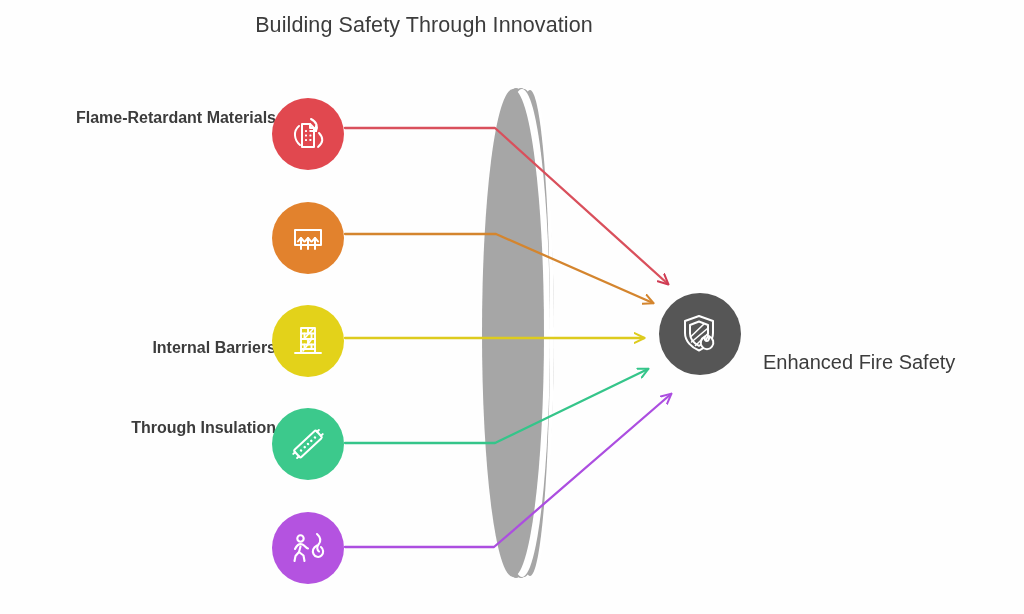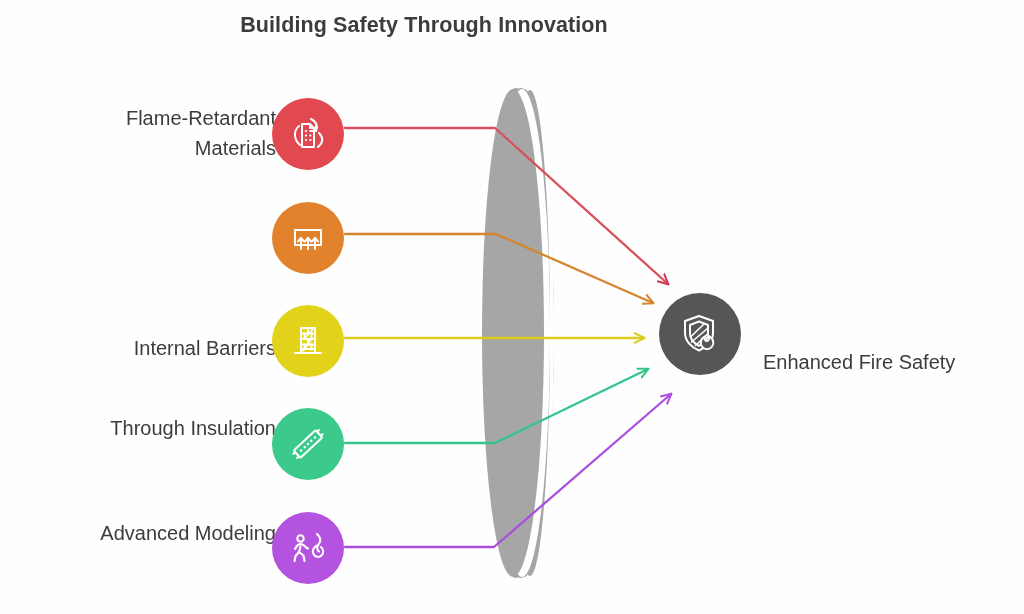--- a/index.html
+++ b/index.html
@@ -28,29 +28,29 @@
   }
   .title {
     position: absolute;
     left: 0;
     top: 13px;
     width: 848px;
     text-align: center;
     font-size: 21.5px;
     color: #3c3c3c;
     letter-spacing: 0.1px;
-    font-weight: 700;
+    font-weight: 400;
   }
   .src-label {
     position: absolute;
     text-align: right;
-    font-size: 20px;
+    font-size: 16px;
     line-height: 30px;
     color: #3c3c3c;
-    font-weight: 400;
+    font-weight: 700;
     width: 220px;
     right: 748px;
   }
   .target-label {
     position: absolute;
     left: 763px;
     width: 250px;
     text-align: left;
     font-size: 20px;
     line-height: 30px;
@@ -177,23 +177,20 @@
       <g fill="#ffffff" transform="rotate(-43 22 22)">
         <circle cx="12.5" cy="22" r="1.25"></circle>
         <circle cx="17.5" cy="22" r="1.25"></circle>
         <circle cx="22" cy="22" r="1.25"></circle>
         <circle cx="26.5" cy="22" r="1.25"></circle>
         <circle cx="31.5" cy="22" r="1.25"></circle>
       </g>
     </svg>
   </div>
 
-  <div class="src-label" style="top:518px;">
-    <span>Advanced Modeling</span>
-  </div>
   <div class="node-circle" style="left:272px; top:512px; width:72px; height:72px; background:#b453e0;">
     <svg width="44" height="44" viewBox="0 0 44 44">
       <g fill="none" stroke="#ffffff" stroke-width="2.1" stroke-linecap="round" stroke-linejoin="round">
         <circle cx="14.5" cy="12.5" r="3.2"></circle>
         <path d="M9 23 C11 19 14 17.5 16.5 18.5 C19 19.5 20 22 22 22.5"></path>
         <path d="M14.5 20.5 L13 26 L17.5 29.5 L18.5 35"></path>
         <path d="M13 26 L9.5 30 L8.5 35"></path>
         <path d="M31 8 C35.5 12 34.5 16 32.5 18.5 C30.5 21 31 24 33 25.5"></path>
         <path d="M31 19.5 C27 21.5 26 25 27.5 28 C29 31 33 32 35.5 29.5
                  C38 27 37.5 23 35 21"></path>

